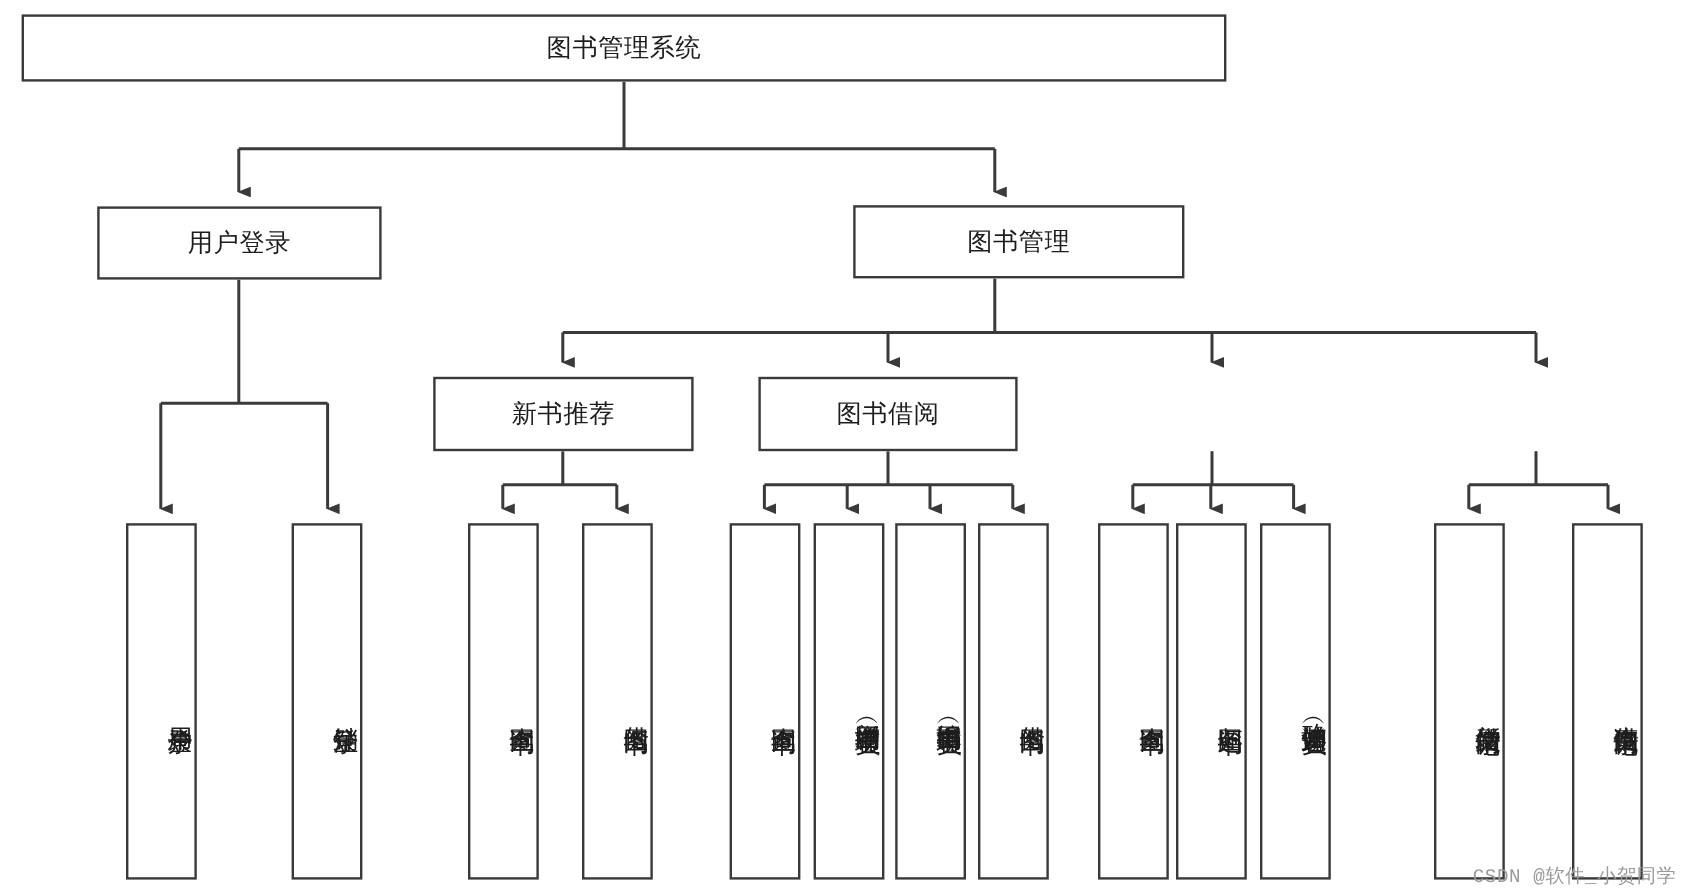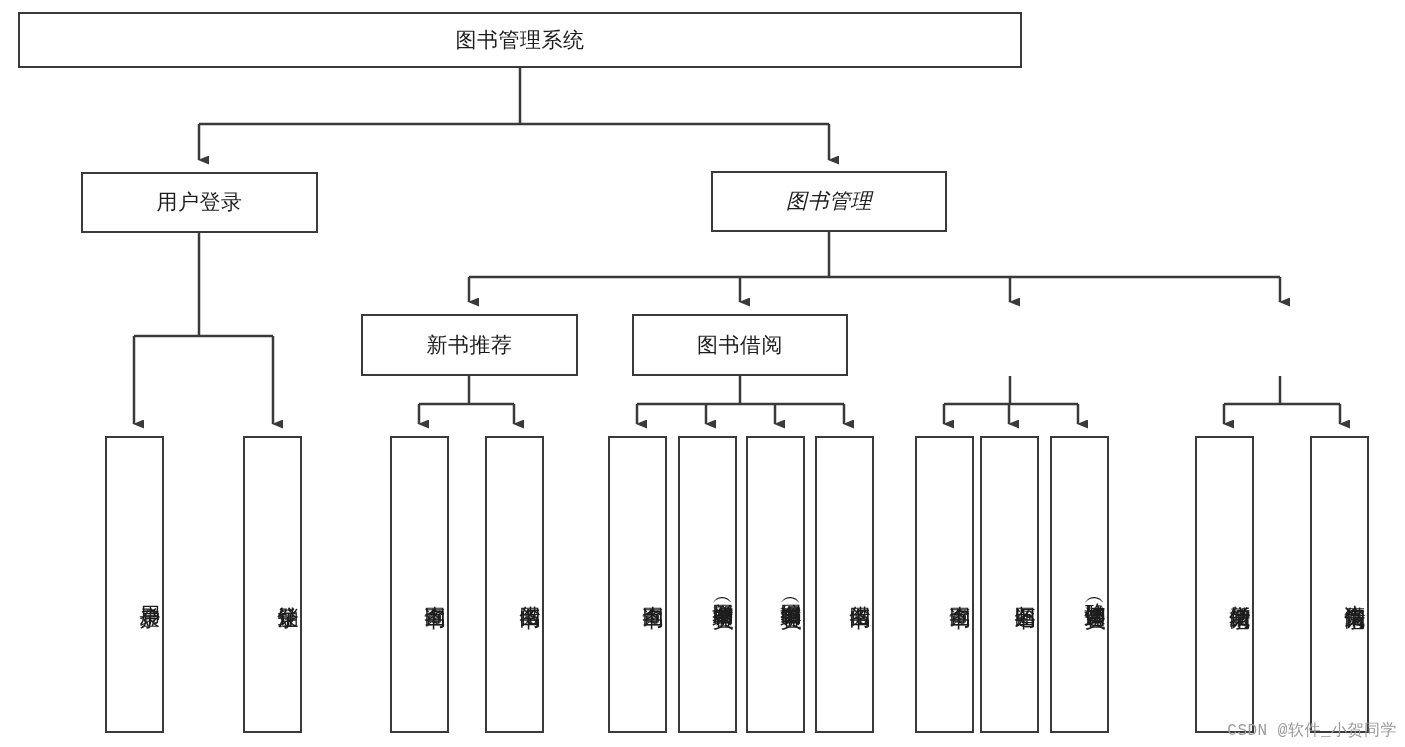--- a/index.html
+++ b/index.html
@@ -127,21 +127,21 @@
   </svg>
 
   <div class="node horiz" style="left:18px; top:12px; width:1004px; height:56px;">
     <span class="txt">图书管理系统</span>
   </div>
 
   <div class="node horiz" style="left:81px; top:172px; width:237px; height:61px;">
     <span class="txt">用户登录</span>
   </div>
 
-  <div class="node horiz" style="left:711px; top:171px; width:236px; height:61px;font-style:italic;">
+  <div class="node horiz" style="left:711px; top:171px; width:276px; height:61px;">
     <span class="txt">图书管理</span>
   </div>
 
   <div class="node horiz" style="left:361px; top:314px; width:217px; height:62px;">
     <span class="txt">新书推荐</span>
   </div>
 
   <div class="node horiz" style="left:632px; top:314px; width:216px; height:62px;">
     <span class="txt">图书借阅</span>
   </div>

